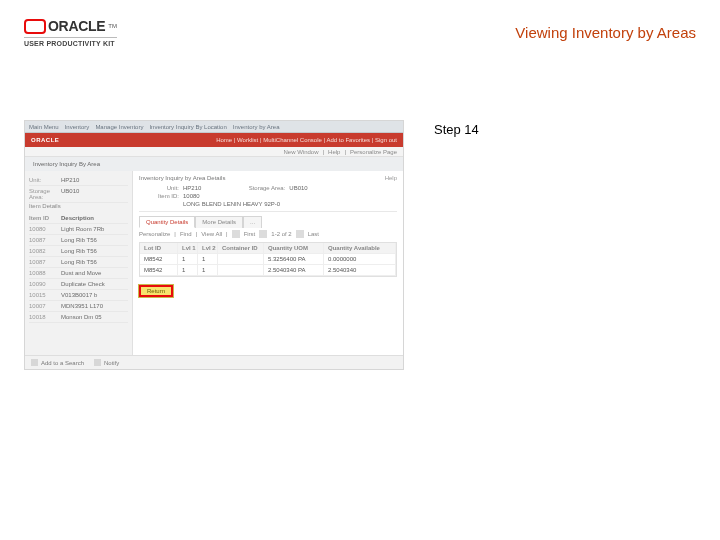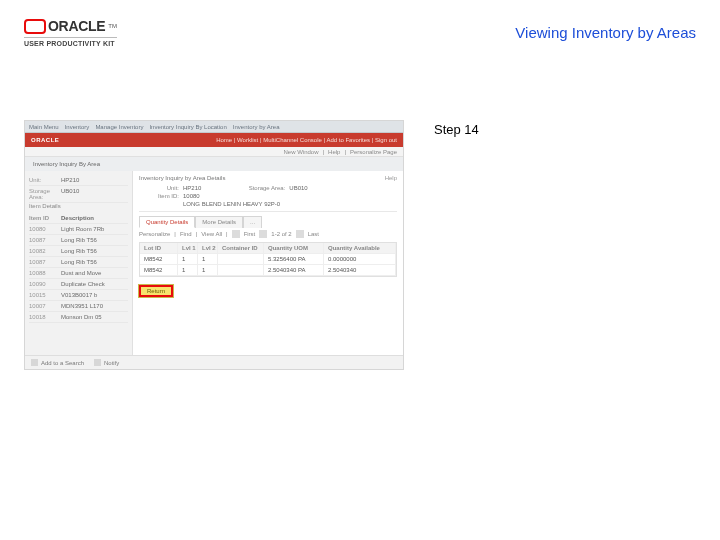--- a/index.html
+++ b/index.html
@@ -6,21 +6,21 @@
   body { width: 720px; height: 540px; background: #fff; font-family: Arial, sans-serif; position: relative; overflow: hidden; }
 
   .header { position: absolute; top: 18px; left: 24px; right: 24px; height: 40px; }
   .logo-block { position: absolute; top: 0; left: 0; }
   .oracle-logo { display: flex; align-items: center; gap: 2px; }
   .oracle-mark { width: 22px; height: 15px; border: 2px solid #e80b0b; border-radius: 4px; display: inline-block; }
   .oracle-text { color: #333; font-size: 14px; font-weight: bold; font-family: Arial, sans-serif; letter-spacing: -0.3px; }
   .tm { font-size: 6px; color: #555; vertical-align: top; margin-left: 1px; }
   .upk { border-top: 1px solid #bbb; margin-top: 3px; padding-top: 2px; font-size: 7px; letter-spacing: 0.2px; color: #444; font-weight: bold; }
 
-  .page-title { position: absolute; right: 0; top: 6px; font-size: 15px; color: #1d4ed8; }
+  .page-title { position: absolute; right: 0; top: 6px; font-size: 15px; color: #c2410c; }
 
   .content-wrap { position: absolute; top: 120px; left: 24px; right: 24px; bottom: 20px; display: flex; }
   .screenshot-col { width: 380px; }
   .instr-col { flex: 1; padding-left: 30px; font-size: 13px; line-height: 1.5; color: #000; }
   .step-label { margin-bottom: 14px; }
 
   
   .mini { width: 380px; height: 250px; border: 1px solid #d6d6d6; background: #eceef0; font-size: 6px; color: #555; overflow: hidden; position: relative; }
   .mini-top { height: 12px; background: #dfe3e7; border-bottom: 1px solid #c5c9cd; display: flex; align-items: center; padding: 0 4px; gap: 6px; }
   .mini-top span { color: #6a7580; }

